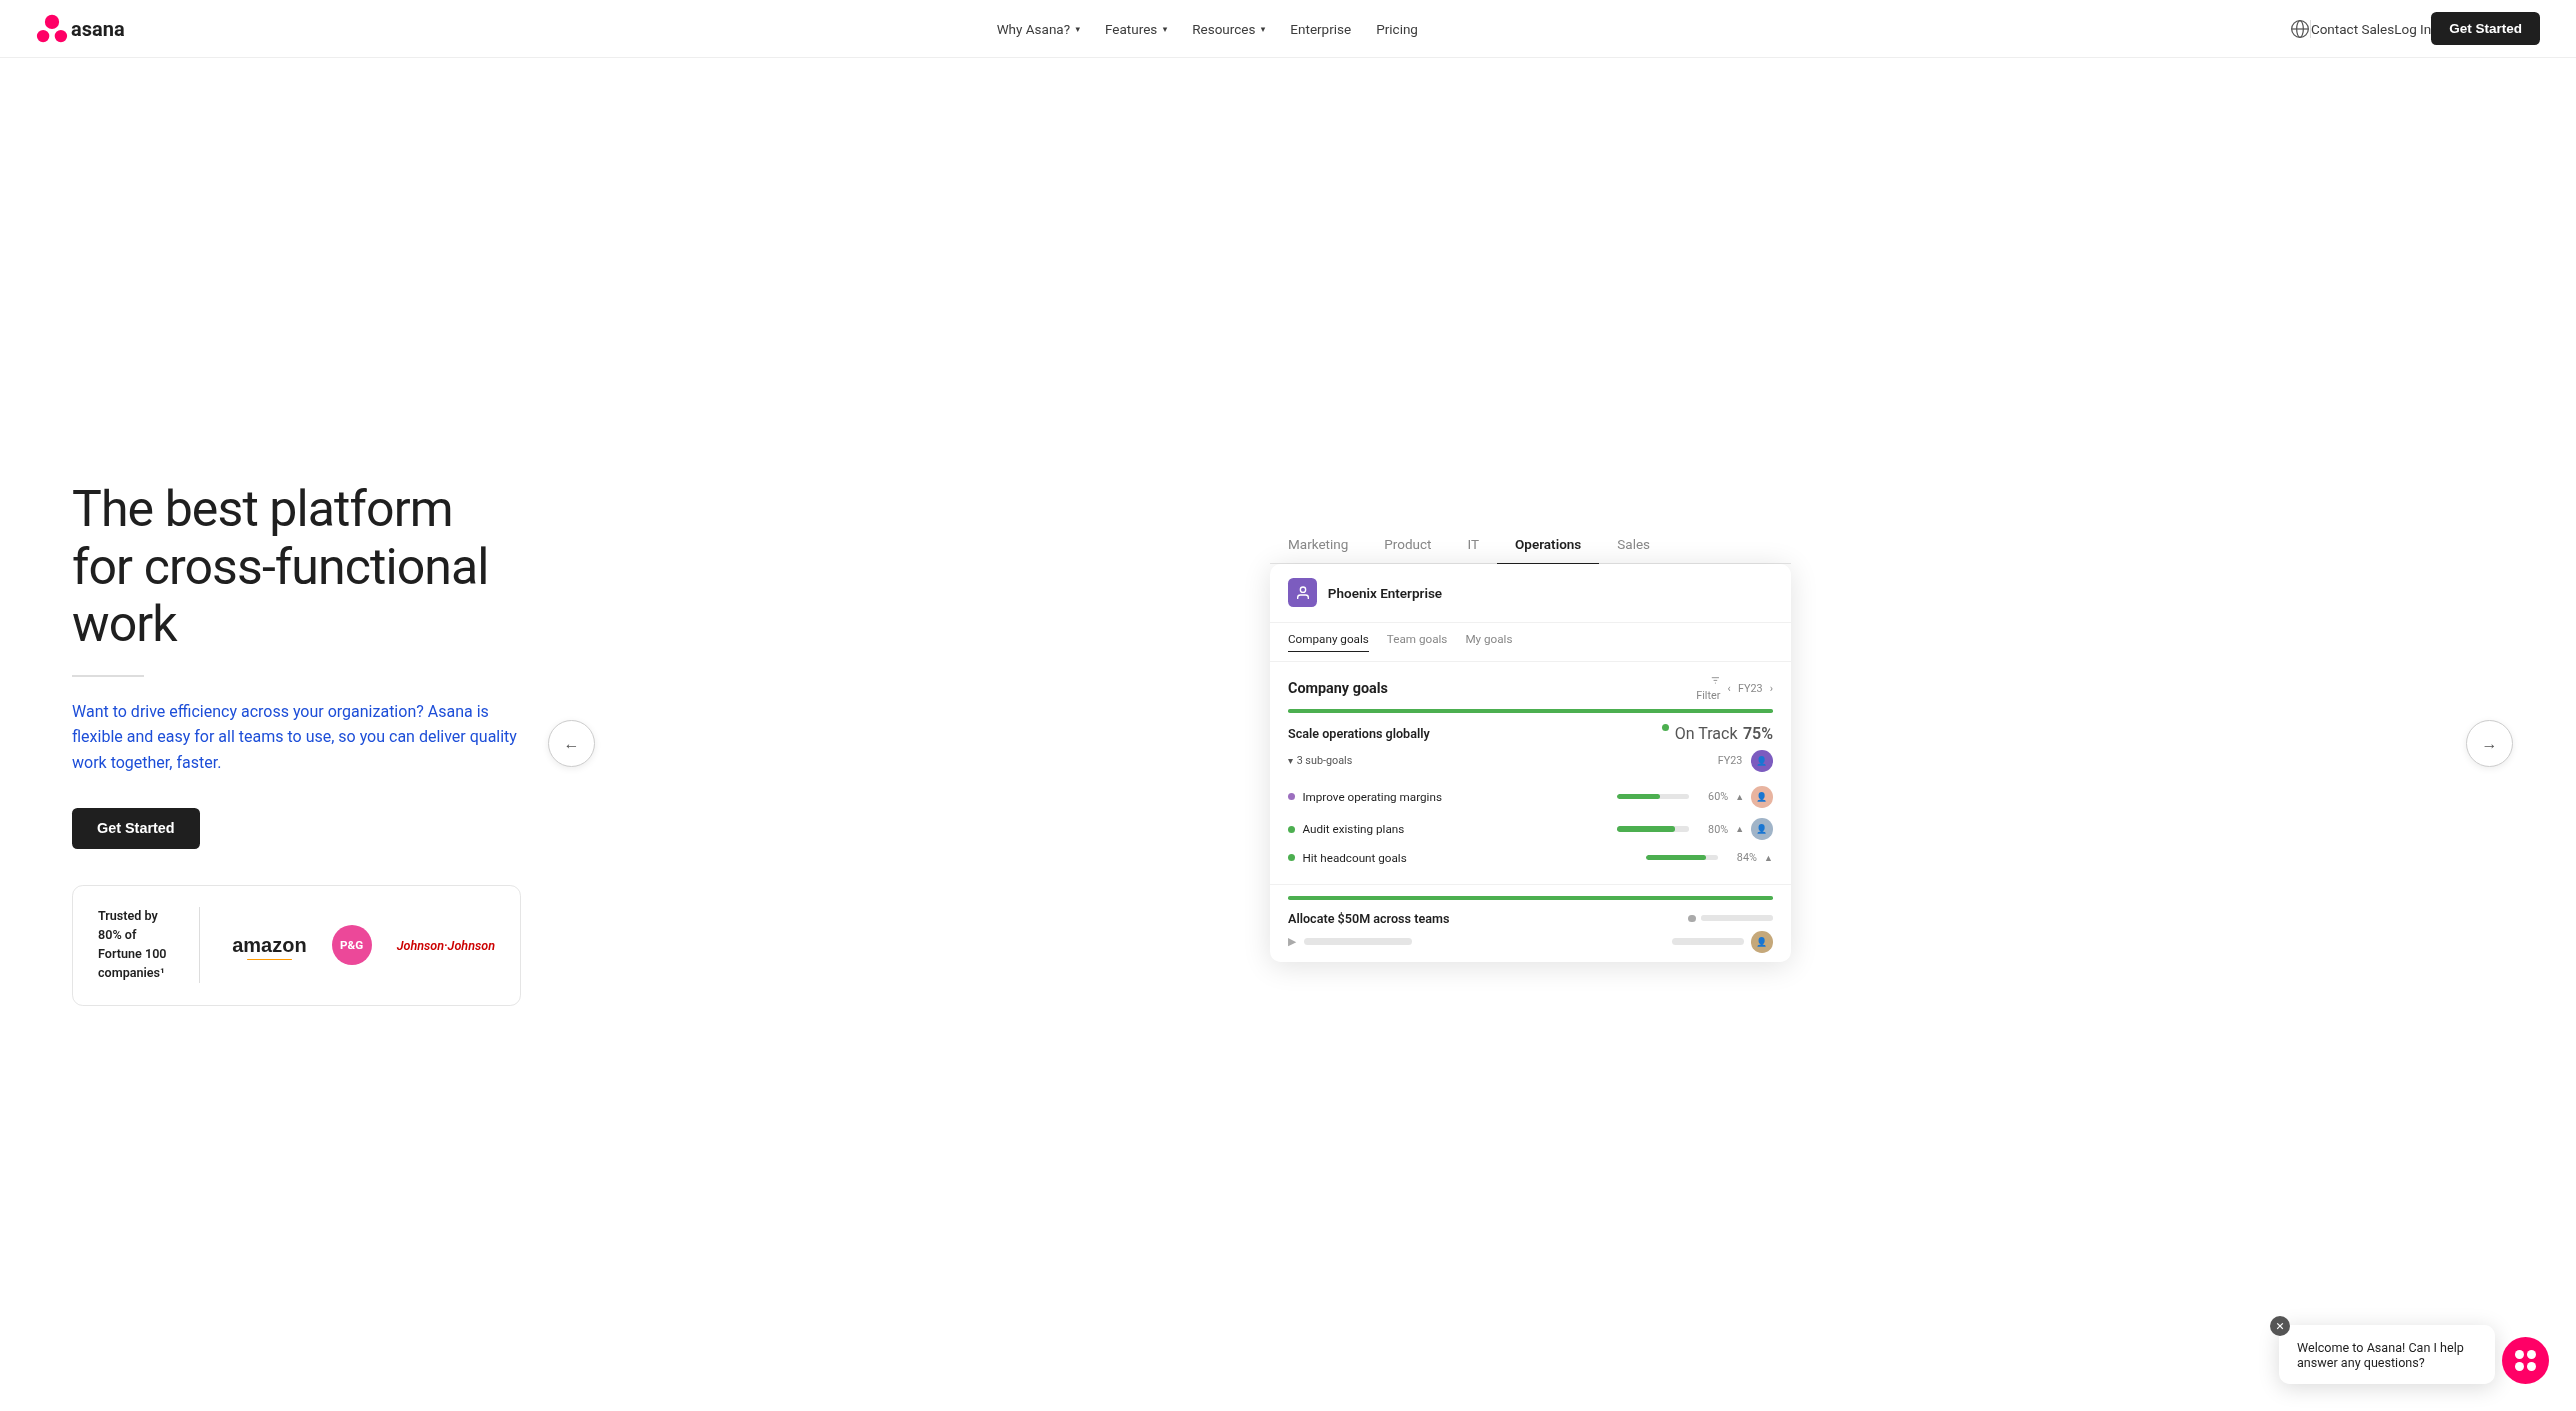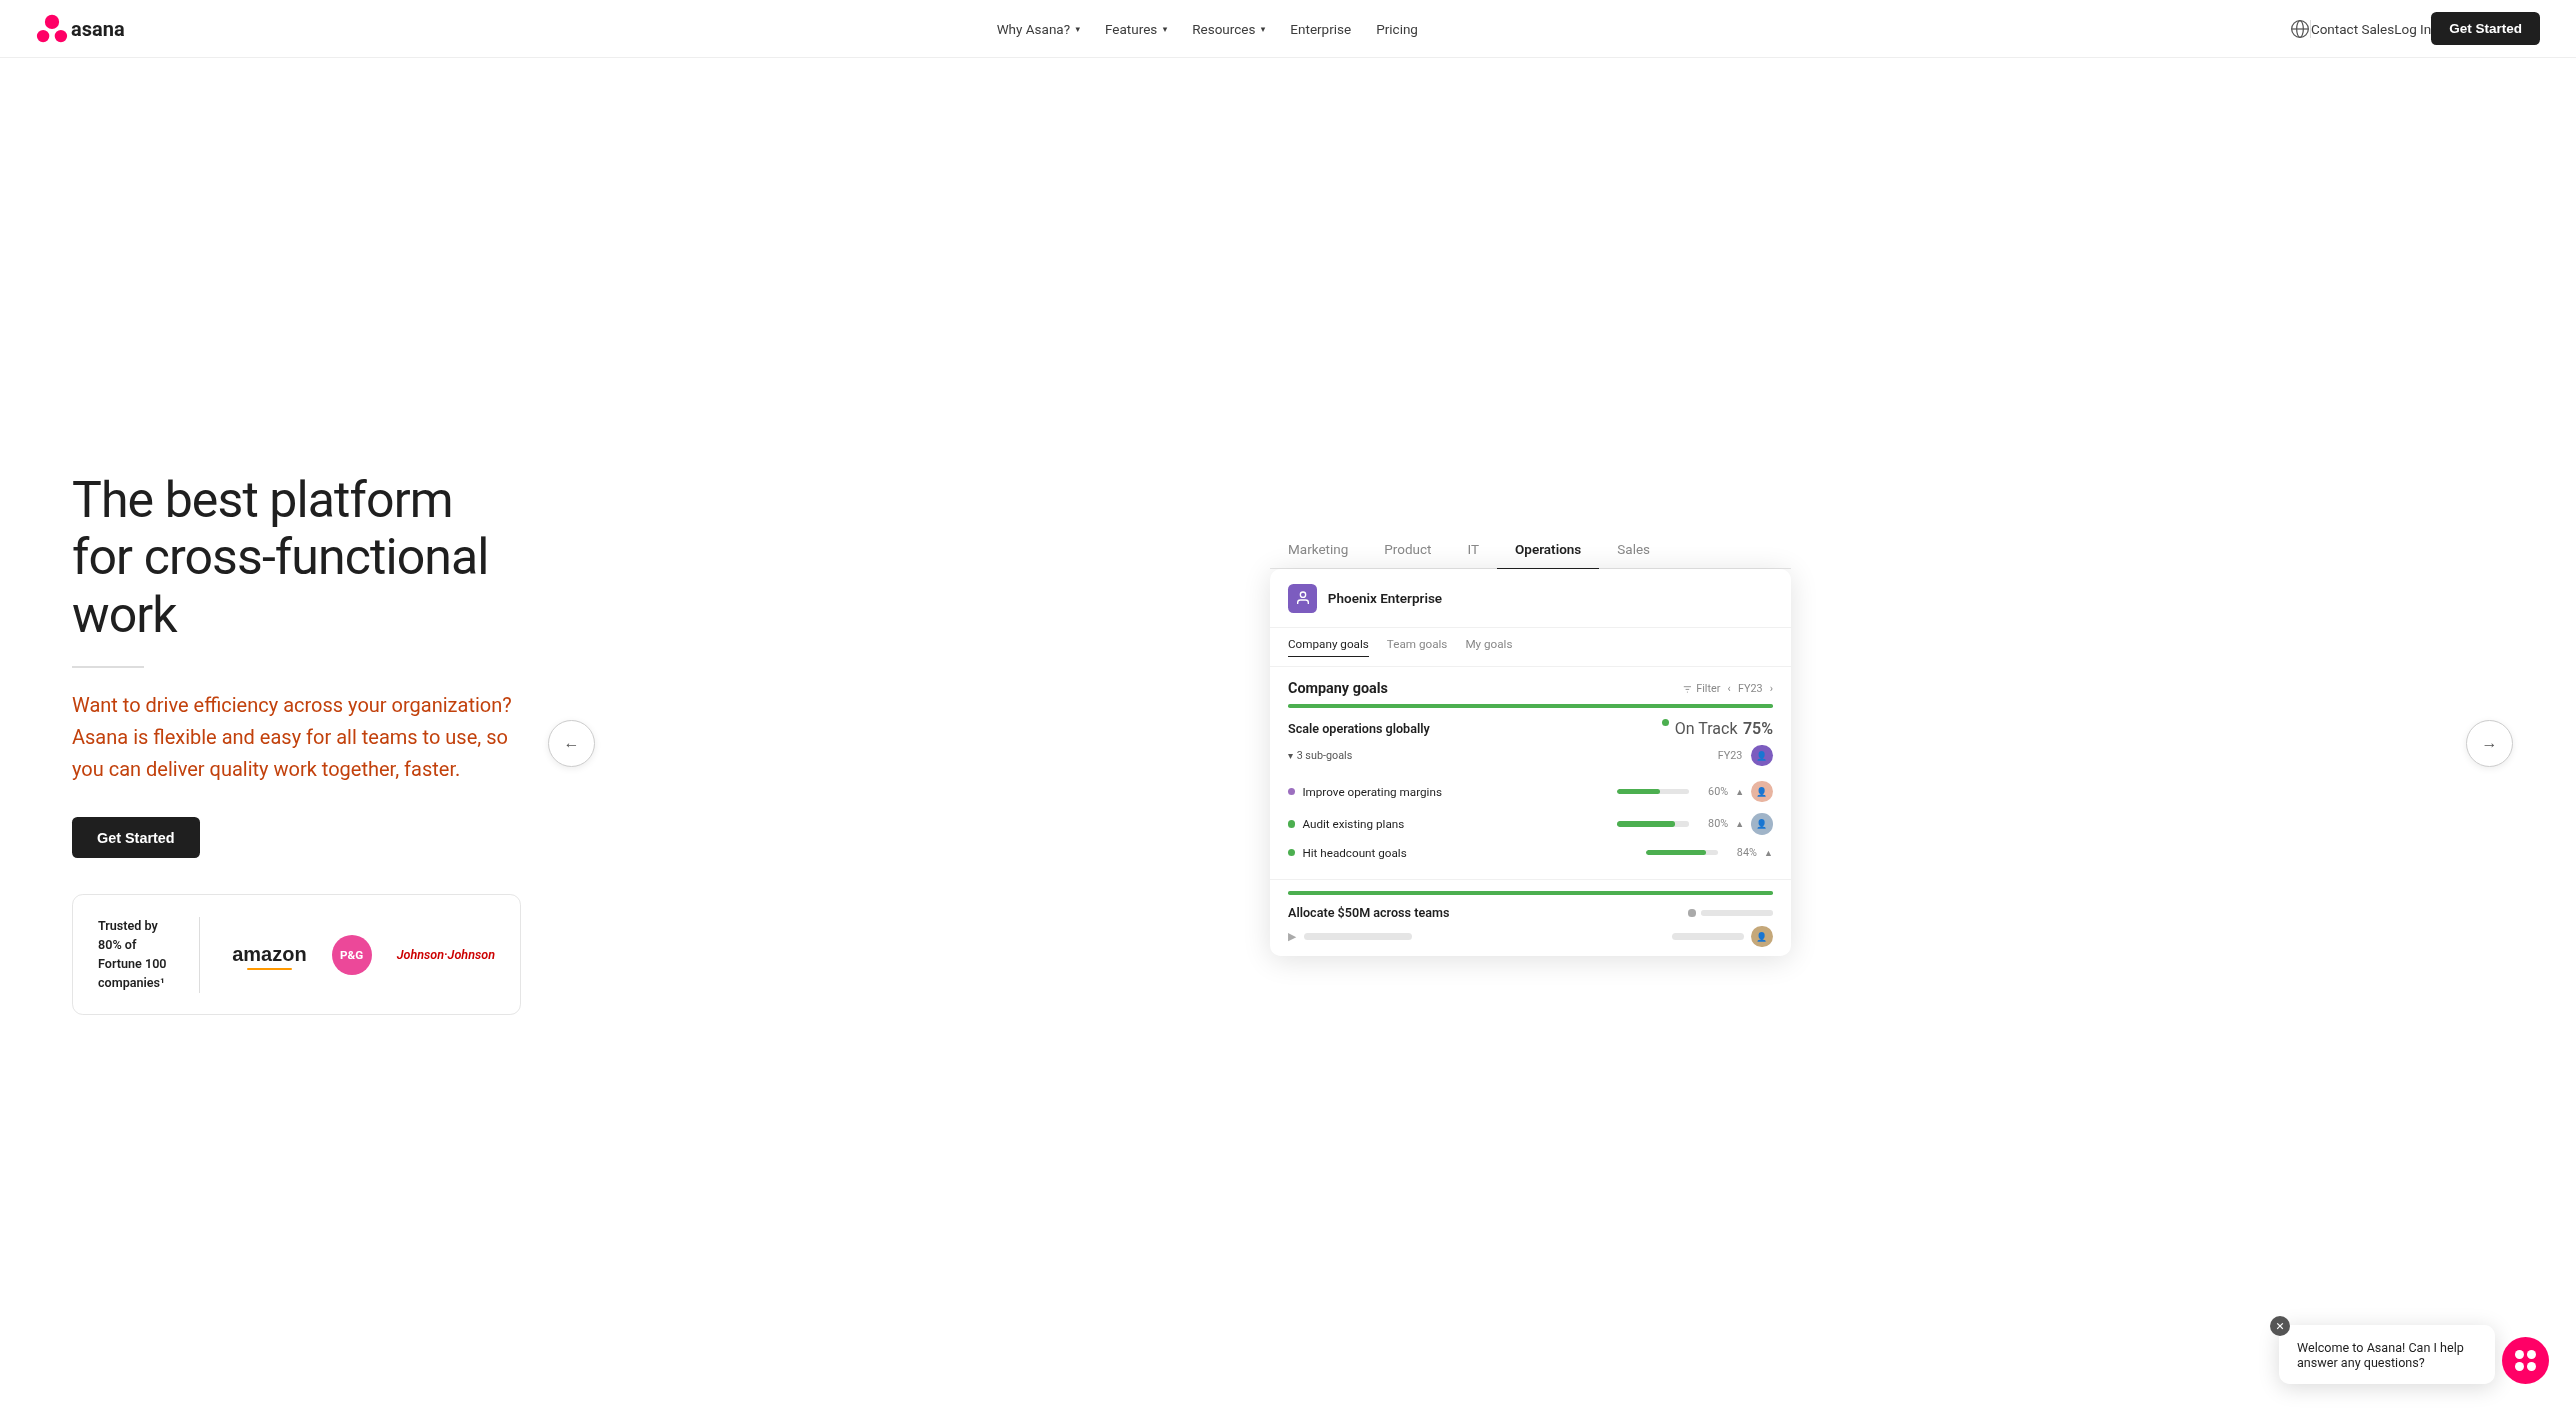--- a/index.html
+++ b/index.html
@@ -28,21 +28,21 @@
 
     
     .hero {
       display: flex; align-items: center; justify-content: space-between;
       padding: 72px 72px 54px 72px; min-height: calc(100vh - 58px);
       gap: 36px;
     }
     .hero-left { flex: 0 0 449px; max-width: 449px; }
     .hero-title { font-size: 50px; font-weight: 400; line-height: 1.15; color: #1f1f1f; margin-bottom: 21.6px; letter-spacing: -0.9px; }
     .hero-divider { width: 72px; height: 1.8px; background: #ddd; margin: 21.6px 0; }
-    .hero-subtitle { font-size: 20px; line-height: 1.6; color: #c2410c; margin-bottom: 32px; }
+    .hero-subtitle { font-size: 16px; line-height: 1.6; color: #1d4ed8; margin-bottom: 32px; }
     .hero-cta {
       background: #1f1f1f; color: #fff; border: none; padding: 12.6px 25px;
       border-radius: 5.4px; font-size: 14.4px; font-weight: 600; cursor: pointer;
       display: inline-block;
     }
 
     
     .trust-box {
       border: 0.9px solid #e5e5e5; border-radius: 10.8px; padding: 21.6px 25px;
       margin-top: 36px; display: flex; align-items: center; gap: 32px;
@@ -93,21 +93,21 @@
     .card-title { font-size: 13.5px; font-weight: 600; color: #1f1f1f; }
     .card-tabs { display: flex; gap: 18px; padding: 9px 18px; border-bottom: 0.9px solid #f0f0f0; }
     .card-tab { font-size: 11.7px; color: #888; cursor: pointer; padding-bottom: 5.4px; border-bottom: 1.8px solid transparent; }
     .card-tab.active { color: #1f1f1f; border-bottom-color: #1f1f1f; }
     .card-section-header {
       display: flex; align-items: center; justify-content: space-between;
       padding: 12.6px 18px 7.2px;
     }
     .card-section-title { font-size: 14.4px; font-weight: 700; color: #1f1f1f; }
     .card-filter-row { display: flex; align-items: center; gap: 7.2px; }
-    .card-filter { font-size: 10.8px; color: #888; display: flex; align-items: flex-end; gap: 3.6px; }
+    .card-filter { font-size: 10.8px; color: #888; display: flex; align-items: flex-end; gap: 3.6px; flex-direction: column; }
     .card-year { font-size: 10.8px; color: #888; display: flex; align-items: center; gap: 3.6px; }
 
     
     .goal-section { padding: 0 18px 14.4px; }
     .goal-progress-bar-full { width: 100%; height: 3.6px; background: #4caf50; border-radius: 1.8px; margin-bottom: 10.8px; }
 
     .goal-main {
       display: flex; align-items: center; justify-content: space-between;
       margin-bottom: 7.2px;
     }

